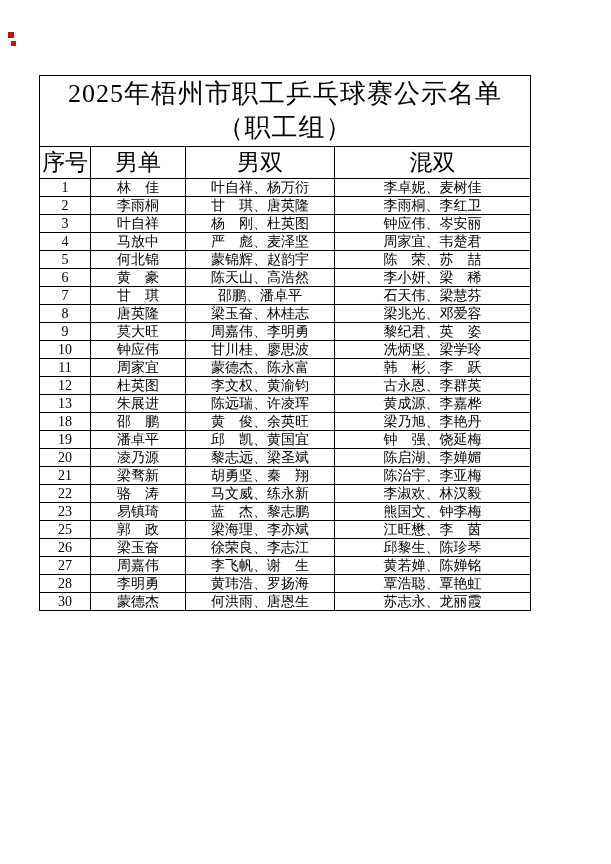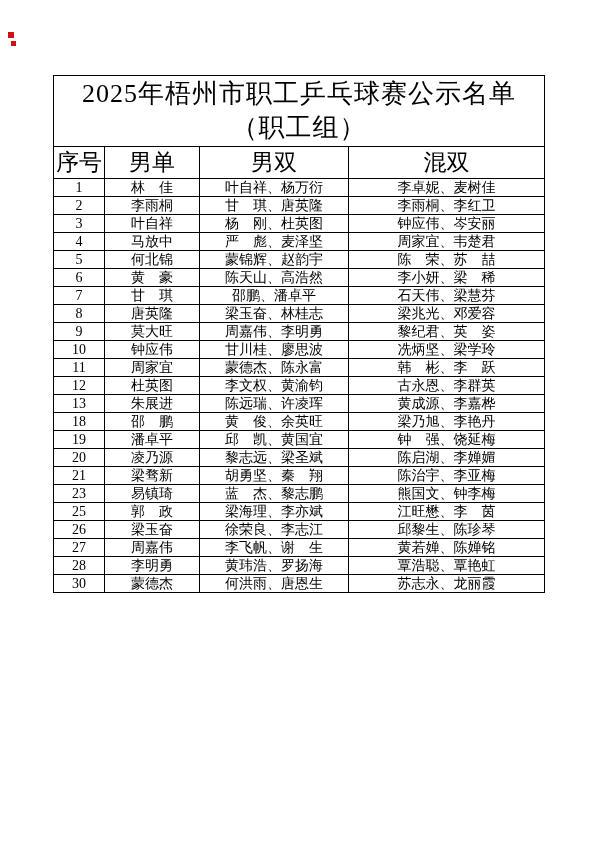--- a/index.html
+++ b/index.html
@@ -30,21 +30,21 @@
   .corner-marks .mk {
     position: absolute;
     width: 6px;
     height: 6px;
   }
   .corner-marks .mk.m1 { left: 0; top: 0; }
   .corner-marks .mk.m2 { left: 3px; top: 9px; width: 5px; height: 5px; }
 
   table.roster {
     position: absolute;
-    left: 53px;
+    left: 39px;
     top: 75px;
     width: 491px;
     border-collapse: collapse;
     table-layout: fixed;
   }
   table.roster td, table.roster th {
     border: 1.5px solid #000000;
     text-align: center;
     vertical-align: middle;
     padding: 0;
@@ -197,20 +197,26 @@
           <td>黎志远、梁圣斌</td>
           <td>陈启湖、李婵媚</td>
         </tr>
         <tr class="data-row">
           <td>21</td>
           <td>梁骛新</td>
           <td>胡勇坚、秦　翔</td>
           <td>陈治宇、李亚梅</td>
         </tr>
         <tr class="data-row">
+          <td>22</td>
+          <td>骆　涛</td>
+          <td>马文威、练永新</td>
+          <td>李淑欢、林汉毅</td>
+        </tr>
+        <tr class="data-row">
           <td>23</td>
           <td>易镇琦</td>
           <td>蓝　杰、黎志鹏</td>
           <td>熊国文、钟李梅</td>
         </tr>
         <tr class="data-row">
           <td>25</td>
           <td>郭　政</td>
           <td>梁海理、李亦斌</td>
           <td>江旺懋、李　茵</td>

